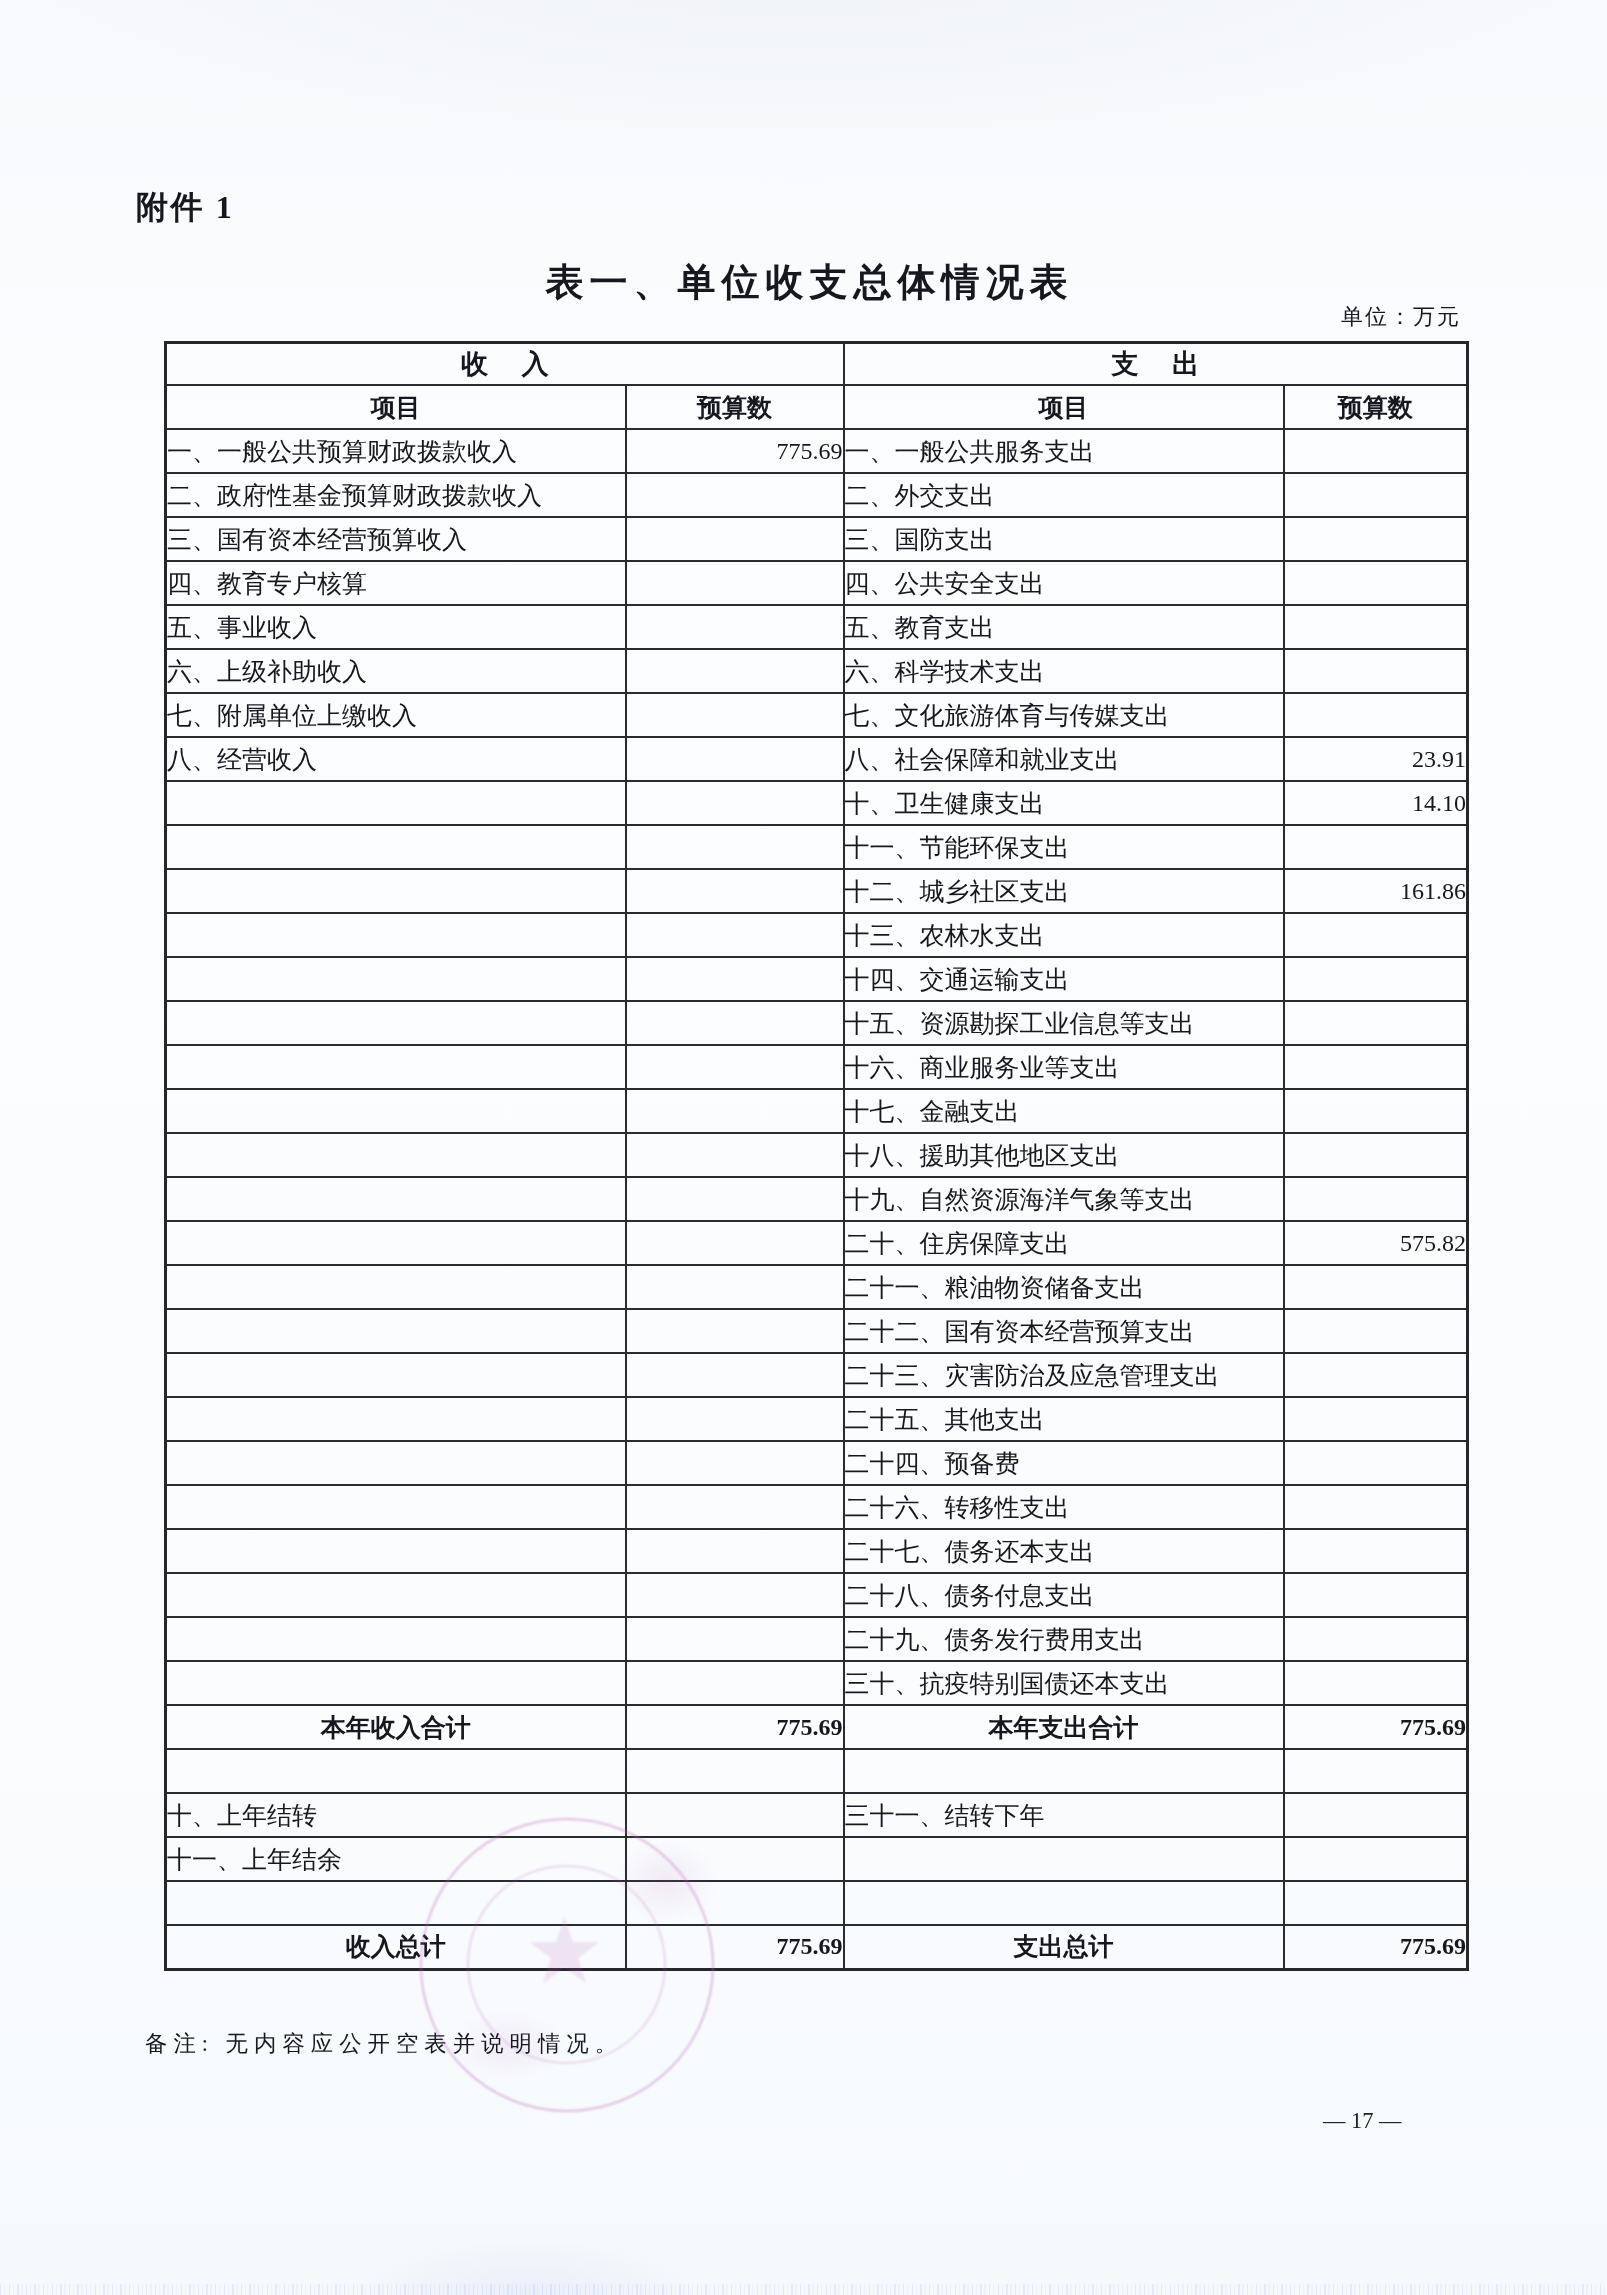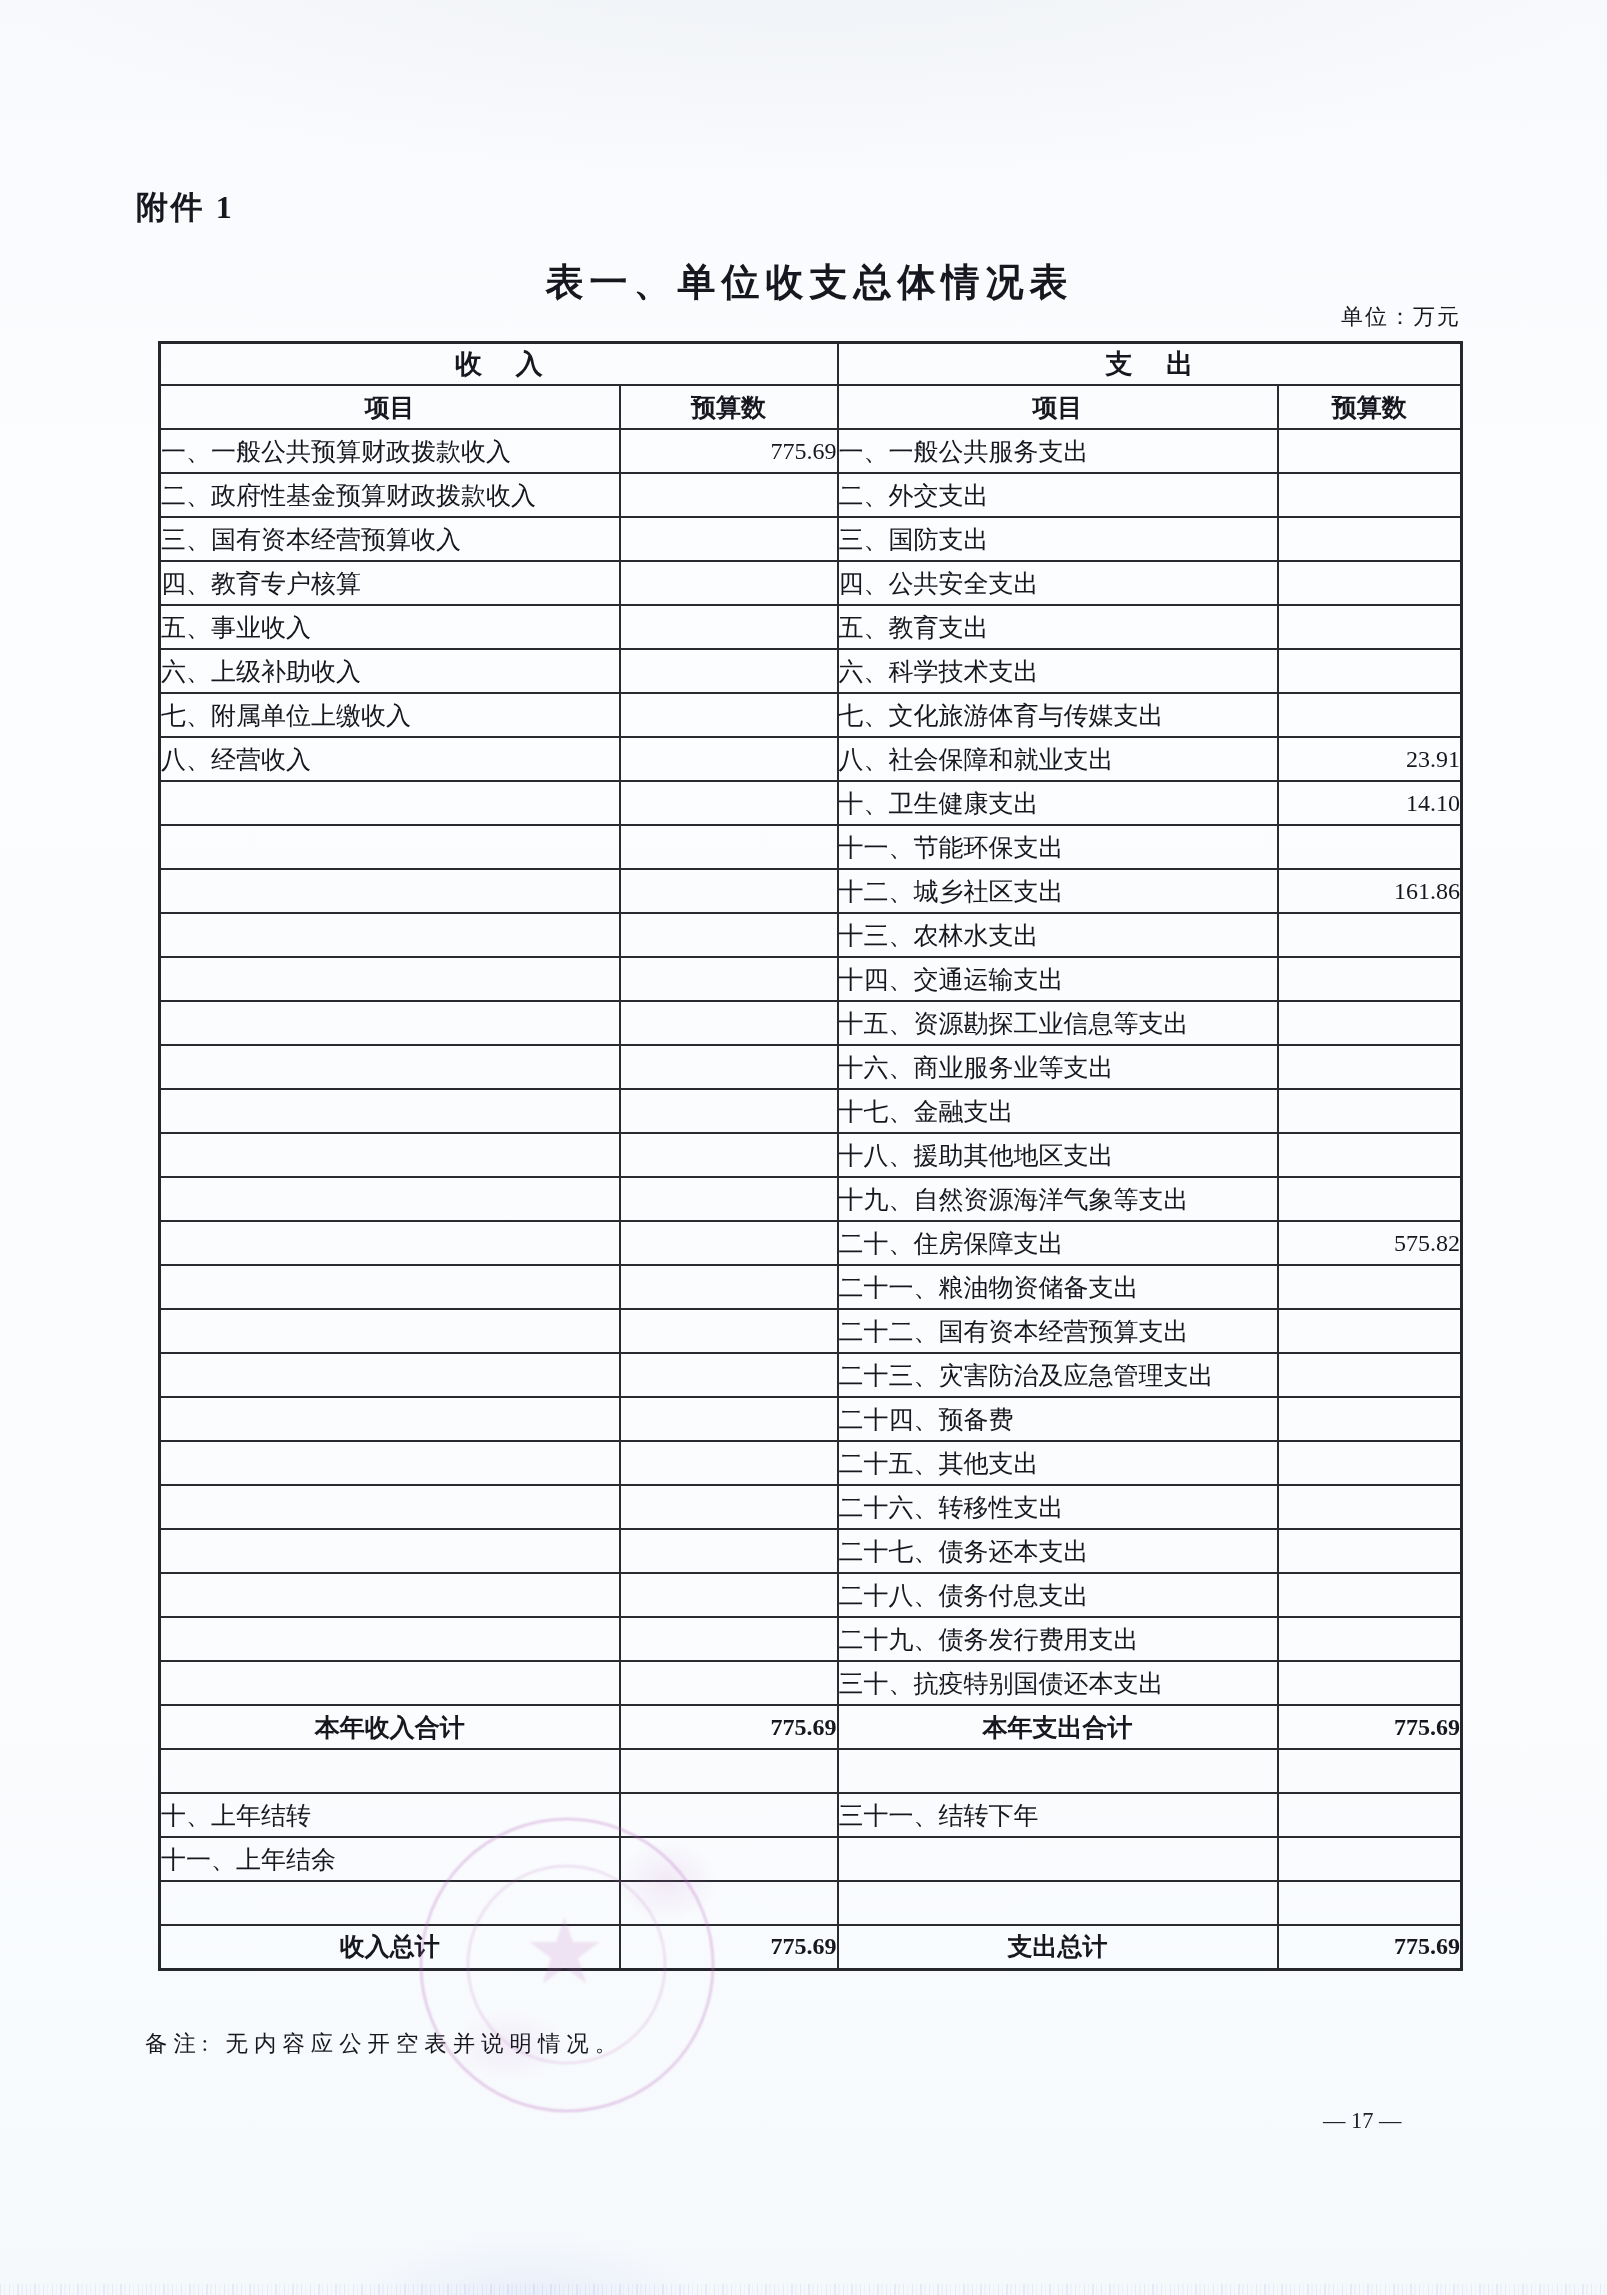--- a/index.html
+++ b/index.html
@@ -34,21 +34,21 @@
     width:1302px;
     border-collapse:collapse;table-layout:fixed;
     font-size:25px;
   }
   #budget-table td,#budget-table th{
     border:2px solid #2a2a31;
     padding:0;
     vertical-align:middle;
     overflow:hidden;white-space:nowrap;
   }
-  #budget-table{border:3.3px solid #26262d;}
+  #budget-table{border:3.3px solid #26262d;margin-left:6px;}
   tr.section-header-row th{
     height:40px;font-weight:700;font-size:27px;
     border-bottom-width:2.6px;
   }
   tr.col-header-row th{
     height:42px;font-weight:700;font-size:25px;
     border-bottom-width:3.3px;
   }
   .spread{letter-spacing:1.25em;margin-right:-1.25em;display:inline-block;}
   tbody tr{height:44px;}
@@ -264,27 +264,27 @@
         </tr>
         <tr>
           <td class="item"></td>
           <td class="val"></td>
           <td class="item">二十三、灾害防治及应急管理支出</td>
           <td class="val"></td>
         </tr>
         <tr>
           <td class="item"></td>
           <td class="val"></td>
+          <td class="item">二十五、其他支出</td>
+          <td class="val"></td>
+        </tr>
+        <tr>
+          <td class="item"></td>
+          <td class="val"></td>
           <td class="item">二十四、预备费</td>
-          <td class="val"></td>
-        </tr>
-        <tr>
-          <td class="item"></td>
-          <td class="val"></td>
-          <td class="item">二十五、其他支出</td>
           <td class="val"></td>
         </tr>
         <tr>
           <td class="item"></td>
           <td class="val"></td>
           <td class="item">二十六、转移性支出</td>
           <td class="val"></td>
         </tr>
         <tr>
           <td class="item"></td>

